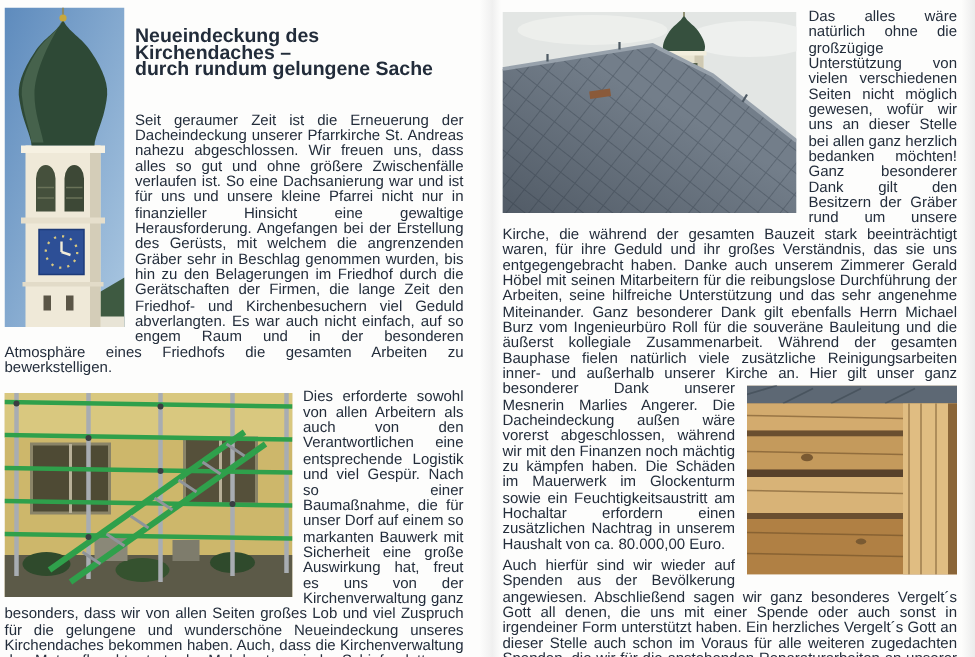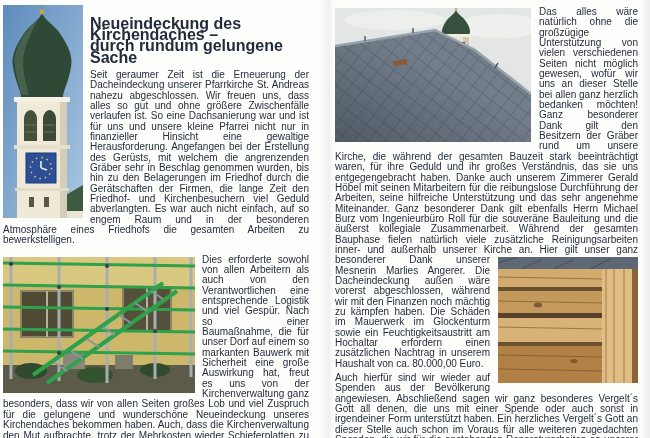--- a/index.html
+++ b/index.html
@@ -16,28 +16,28 @@
   .tower-float{float:left;width:80px;height:213px;margin:0 7px 3px 0;}
   .scaffold-float{float:left;width:192px;height:136px;margin:2px 7px 2px 0;}
   .roof-float{float:left;width:196px;height:134px;margin:1px 8px 5px 0;}
   .wood-float{float:right;width:140px;height:126px;margin:2px 0 4px 8px;}
 
   .doc-title{
     margin:2px 0 0 6px;font-size:11.5px;font-weight:bold;line-height:13px;
     color:#222c3a;letter-spacing:.2px;
   }
   .doc-headline{
-    margin:13px 0 0 6px;font-size:16px;font-weight:bold;line-height:11.2px;
+    margin:13px 0 0 6px;font-size:13px;font-weight:bold;line-height:11.2px;
     color:#222c3a;
   }
   .body-text{
     margin:0 0 9px 0;font-size:10px;line-height:10.35px;
     text-align:justify;hyphens:auto;-webkit-hyphens:auto;
   }
-  .body-text.first{margin-top:7px;}
+  .body-text.first{margin-top:24px;}
   .body-text.tight{margin-bottom:4px;}
   .signature{
     margin-top:3px;padding-right:4px;text-align:right;
     font-size:9.2px;font-weight:bold;font-style:italic;color:#232d3b;
   }
   .seam{
     position:absolute;left:320px;top:0;width:14px;height:438px;
     background:linear-gradient(90deg,rgba(0,0,0,0) 0%,rgba(60,60,70,0.05) 45%,rgba(60,60,70,0.07) 58%,rgba(0,0,0,0) 100%);
     pointer-events:none;
   }

